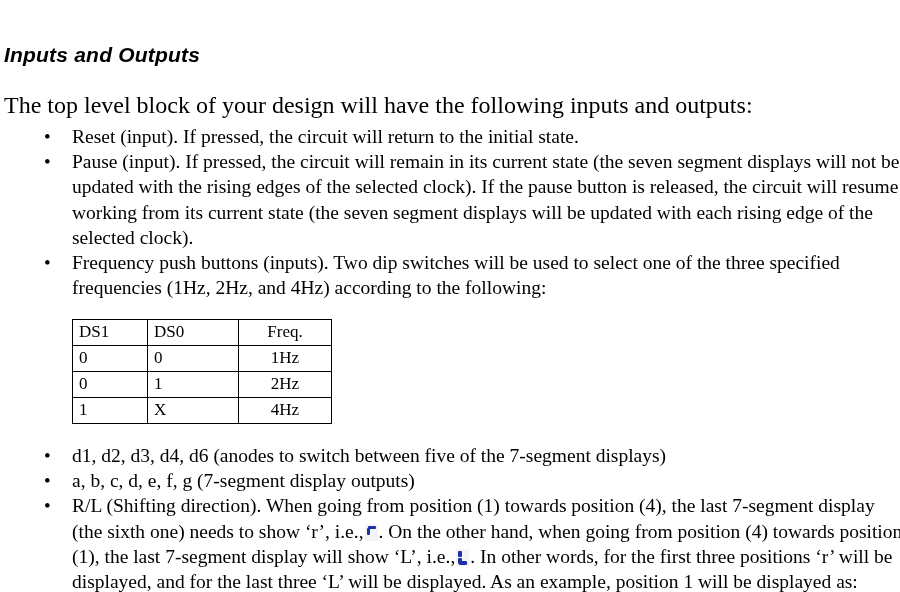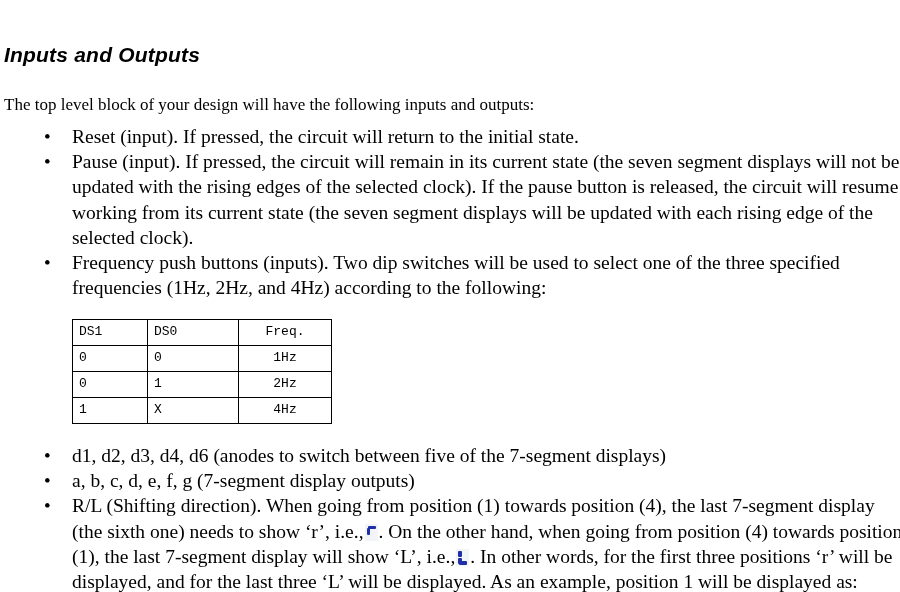--- a/index.html
+++ b/index.html
@@ -36,21 +36,21 @@
     letter-spacing: 0.2px;
     color: #000;
     white-space: nowrap;
   }
 
   
   .intro {
     position: absolute;
     left: 4px;
     top: 53px;
-    font-size: 17px;
+    font-size: 24px;
     line-height: 24px;
     white-space: nowrap;
   }
 
   
   .bullets {
     position: absolute;
     left: 0;
     top: 84px;
     width: 900px;
@@ -81,23 +81,22 @@
 
   
   .freq-table-wrap {
     position: absolute;
     left: 72px;
     top: 279px;
   }
   table.freq-table {
     border-collapse: collapse;
     border: 1.6px solid #000;
-    font-size: 13px;
+    font-size: 17px;
     line-height: 20px;
-    font-family: Liberation Mono, monospace;
   }
   table.freq-table td {
     border: 1.2px solid #000;
     padding: 1px 6px 2px 6px;
     height: 22px;
     vertical-align: middle;
     white-space: nowrap;
   }
   table.freq-table td.c0 { width: 62px; }
   table.freq-table td.c1 { width: 78px; }

